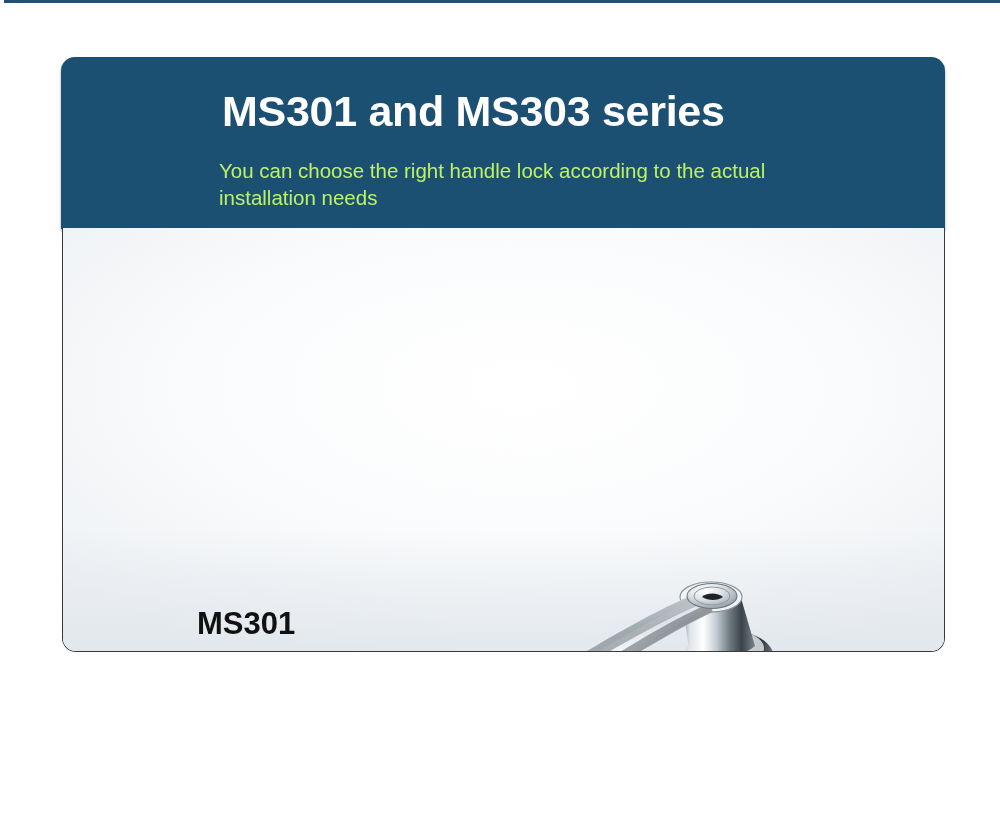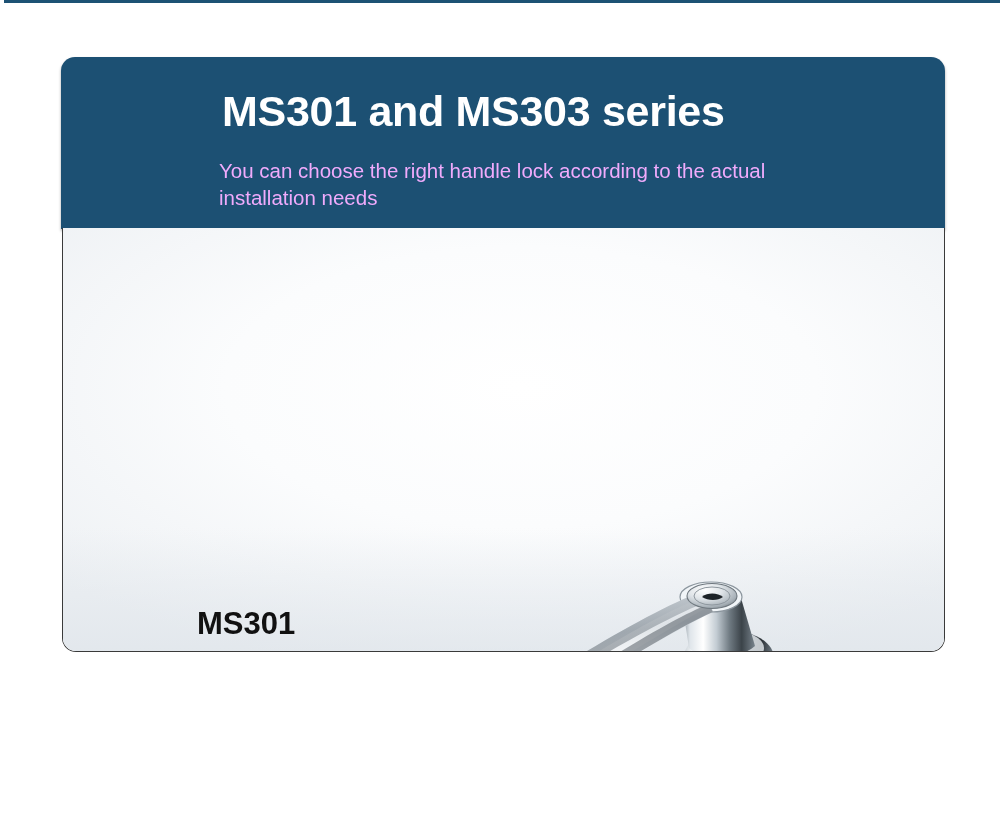--- a/index.html
+++ b/index.html
@@ -56,21 +56,21 @@
     letter-spacing: -0.3px;
     line-height: 1;
     white-space: nowrap;
   }
   .header-subtitle {
     position: absolute;
     left: 158px;
     top: 100px;
     width: 640px;
     margin: 0;
-    color: #f0abfc;
+    color: #bef264;
     font-size: 20.5px;
     font-weight: normal;
     line-height: 27px;
   }
 
   
   .product-card {
     position: absolute;
     left: 58px;
     top: 228px;

